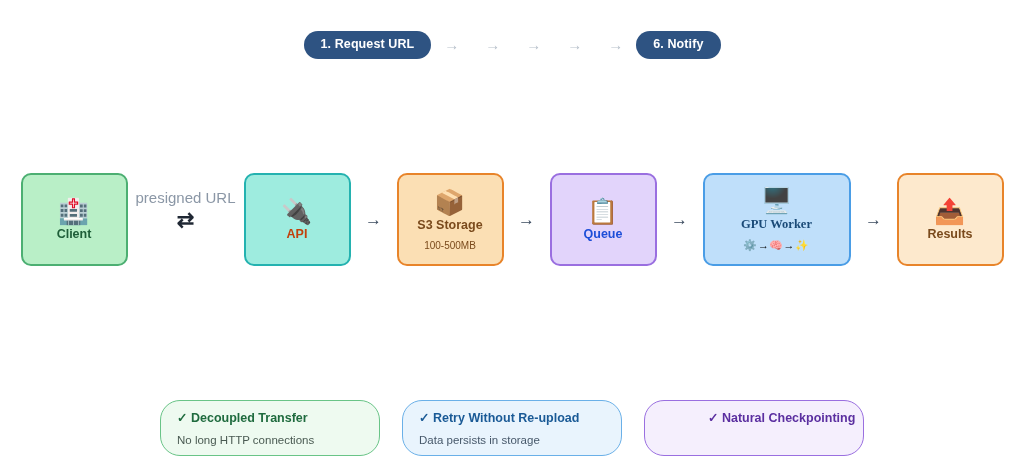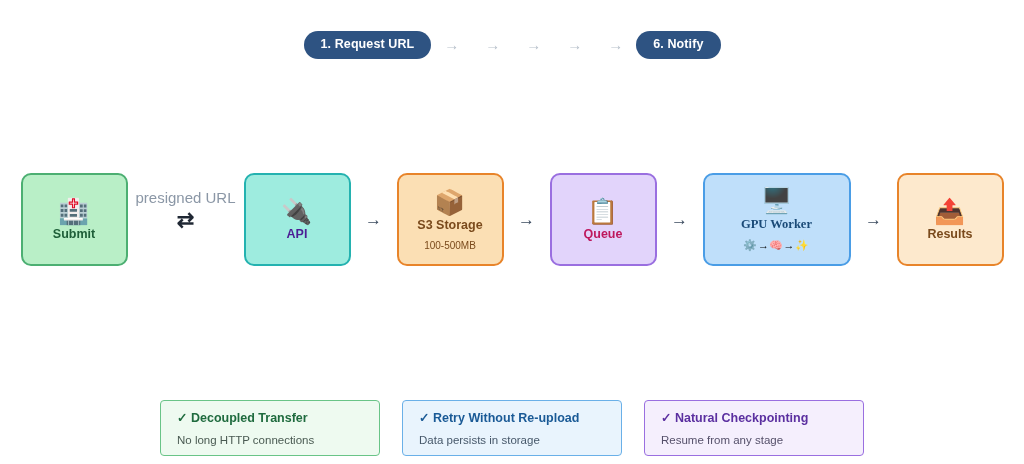--- a/index.html
+++ b/index.html
@@ -101,31 +101,31 @@
     margin-top: 8px;
     line-height: 1.1;
     letter-spacing: 0.5px;
   }
 
   
   .node.green  { background: #b9efc7; border-color: #4caf72; }
   .node.green .node-label { color: #1e5e38; }
 
   .node.teal   { background: #9eecdf; border-color: #24b2b0; }
-  .node.teal .node-label { color: #4c1d95; }
+  .node.teal .node-label { color: #c2410c; }
 
   .node.orange { background: #fbdfb4; border-color: #e8842a; }
   .node.orange .node-label,
   .node.orange .node-sub { color: #7a4a1c; }
 
   .node.orange-light { background: #fde9cd; border-color: #e8842a; }
   .node.orange-light .node-label { color: #7a4a1c; }
 
   .node.purple { background: #e2d4fb; border-color: #9a6fe0; }
-  .node.purple .node-label { color: #be185d; }
+  .node.purple .node-label { color: #1d4ed8; }
 
   .node.blue   { background: #bfdffa; border-color: #4a9de6; }
   .node.blue .node-label { color: #1a4a77; font-family: Liberation Serif, serif; }
 
   
   .connector {
     width: 46px;
     height: 93px;
     display: flex;
     align-items: center;
@@ -172,21 +172,21 @@
     width: 1024px;
     display: flex;
     align-items: flex-start;
     justify-content: center;
     gap: 22px;
   }
 
   .benefit-card {
     width: 220px;
     height: 56px;
-    border-radius: 4px;
+    border-radius: 20px;
     border-width: 1.5px;
     border-style: solid;
     padding: 11px 16px 0 16px;
   }
 
   .benefit-title {
     font-size: 12.5px;
     font-weight: bold;
     line-height: 1.1;
     white-space: nowrap;
@@ -201,21 +201,21 @@
 
   .benefit-card.green  { background: #eefaf0; border-color: #69c487; }
   .benefit-card.green .benefit-title { color: #1f6b3e; }
   .benefit-card.green .benefit-desc  { color: #4a5a52; }
 
   .benefit-card.blue   { background: #e9f4fd; border-color: #6ab0e8; }
   .benefit-card.blue .benefit-title { color: #1a5a96; }
   .benefit-card.blue .benefit-desc  { color: #47586a; }
 
   .benefit-card.purple { background: #f5effd; border-color: #9a6fe0; }
-  .benefit-card.purple .benefit-title { color: #5b2fa0; }
+  .benefit-card.purple .benefit-title { color: #5b2fa0; margin-left: 47px; }
   .benefit-card.purple .benefit-desc  { color: #55506a; }
 </style>
 </head>
 <body>
 
 <div class="canvas">
 
   <div class="steps-row">
 
     <div class="step-pill">1. Request URL</div>
@@ -229,21 +229,21 @@
 
     <span class="step-arrow">→</span>
 
     <div class="step-pill">6. Notify</div>
   </div>
 
   <div class="flow-row">
 
     <div class="node green">
       <div class="node-icon">🏥</div>
-      <div class="node-label">Submit</div>
+      <div class="node-label">Client</div>
     </div>
 
     <div class="connector wide">
       <span class="edge-label">presigned URL</span>
       <span class="bidir">⇄</span>
     </div>
 
     <div class="node teal">
       <div class="node-icon">🔌</div>
       <div class="node-label">API</div>
@@ -304,17 +304,16 @@
         <span>Retry Without Re-upload</span>
       </div>
       <div class="benefit-desc">Data persists in storage</div>
     </div>
 
     <div class="benefit-card purple">
       <div class="benefit-title">
         <span>✓</span>
         <span>Natural Checkpointing</span>
       </div>
-      <div class="benefit-desc">Resume from any stage</div>
     </div>
   </div>
 
 </div>
 
 </body></html>

